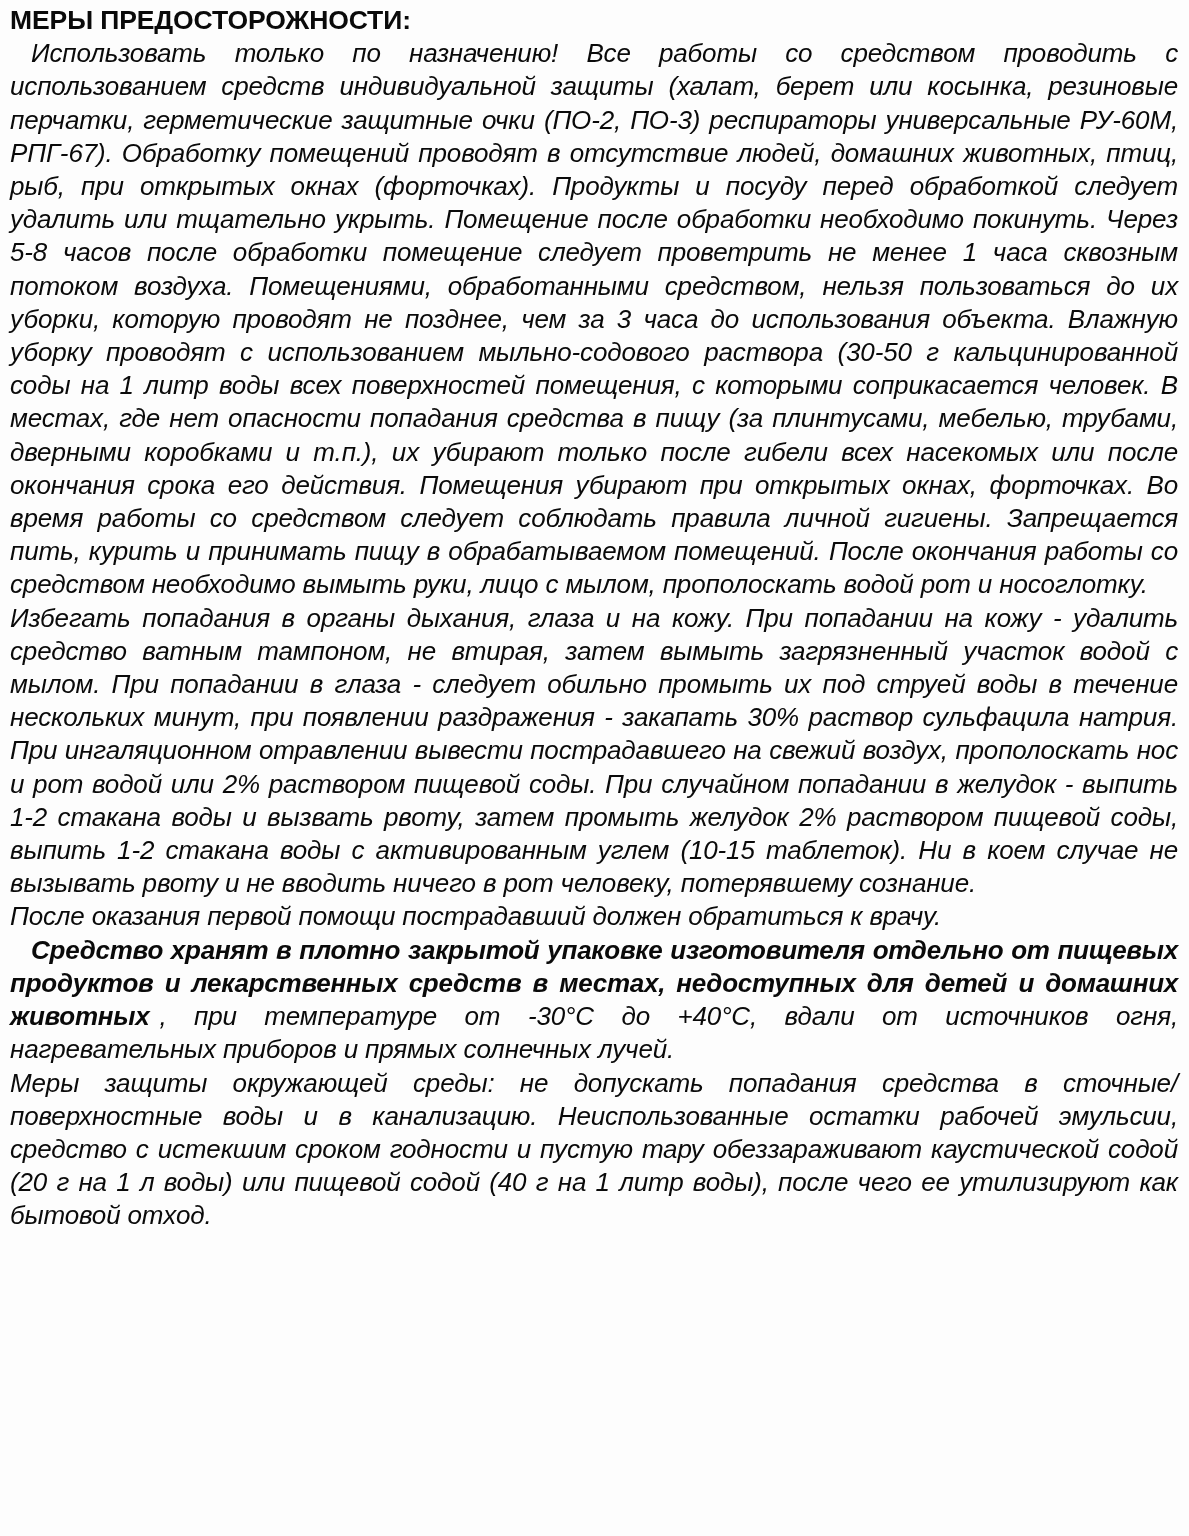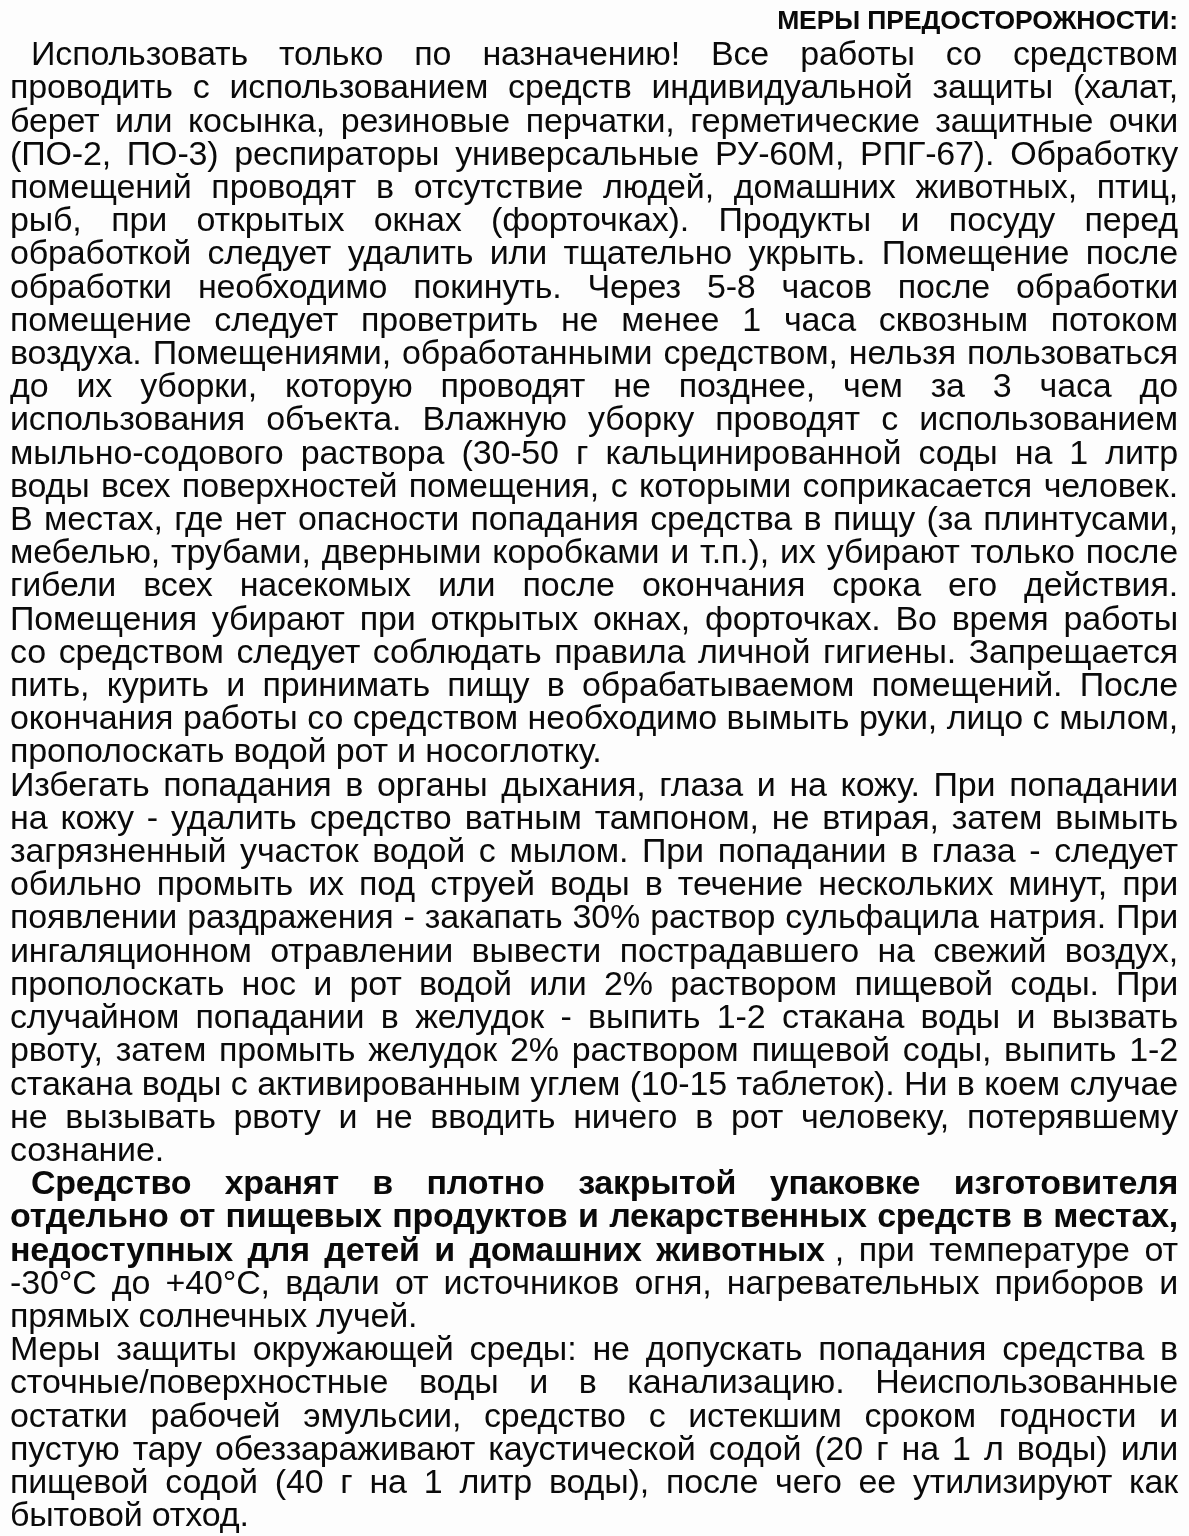--- a/index.html
+++ b/index.html
@@ -20,34 +20,35 @@
     width: 1189px;
     height: 1536px;
     box-sizing: border-box;
     padding: 4px 11px 0 10px;
     background: #fdfdfd;
   }
   .heading {
     font-weight: 700;
     font-size: 26.5px;
     line-height: 33.2px;
-    text-align: right;
+    text-align: left;
     letter-spacing: -0.1px;
     margin: 0;
     white-space: nowrap;
   }
   .para {
     margin: 0;
-    font-size: 34px;
+    font-size: 26px;
     line-height: 33.2px;
     text-align: justify;
     text-justify: inter-word;
     letter-spacing: -0.15px;
     word-spacing: 0px;
     hyphens: none;
+    font-style: italic;
   }
   .para.indent {
     text-indent: 21px;
   }
   .para.bold {
     font-weight: 700;
     letter-spacing: -0.25px;
   }
   .para.bold .tail {
     font-weight: 400;
@@ -64,19 +65,20 @@
 <body>
 
 <div id="page">
 
   <h1 class="heading">МЕРЫ ПРЕДОСТОРОЖНОСТИ:</h1>
 
   <p class="para indent justify-all">Использовать только по назначению! Все работы со средством проводить с использованием средств индивидуальной защиты (халат, берет или косынка, резиновые перчатки, герметические защитные очки (ПО-2, ПО-3) респираторы универсальные РУ-60М, РПГ-67). Обработку помещений проводят в отсутствие людей, домашних животных, птиц, рыб, при открытых окнах (форточках). Продукты и посуду перед обработкой следует удалить или тщательно укрыть. Помещение после обработки необходимо покинуть. Через 5-8 часов после обработки помещение следует проветрить не менее 1 часа сквозным потоком воздуха. Помещениями, обработанными средством, нельзя пользоваться до их уборки, которую проводят не позднее, чем за 3 часа до использования объекта. Влажную уборку проводят с использованием мыльно-содового раствора (30-50 г кальцинированной соды на 1 литр воды всех поверхностей помещения, с которыми соприкасается человек. В местах, где нет опасности попадания средства в пищу (за плинтусами, мебелью, трубами, дверными коробками и т.п.), их убирают только после гибели всех насекомых или после окончания срока его действия. Помещения убирают при открытых окнах, форточках. Во время работы со средством следует соблюдать правила личной гигиены. Запрещается пить, курить и принимать пищу в обрабатываемом помещений. После окончания работы со средством необходимо вымыть руки, лицо с мылом, прополоскать водой рот и носоглотку.</p>
 
   <p class="para justify-all">Избегать попадания в органы дыхания, глаза и на кожу. При попадании на кожу - удалить средство ватным тампоном, не втирая, затем вымыть загрязненный участок водой с мылом. При попадании в глаза - следует обильно промыть их под струей воды в течение нескольких минут, при появлении раздражения - закапать 30% раствор сульфацила натрия. При ингаляционном отравлении вывести пострадавшего на свежий воздух, прополоскать нос и рот водой или 2% раствором пищевой соды. При случайном попадании в желудок - выпить 1-2 стакана воды и вызвать рвоту, затем промыть желудок 2% раствором пищевой соды, выпить 1-2 стакана воды с активированным углем (10-15 таблеток). Ни в коем случае не вызывать рвоту и не вводить ничего в рот человеку, потерявшему сознание.</p>
 
+  <p class="para">После оказания первой помощи пострадавший должен обратиться к врачу.</p>
 
 
   <p class="para indent bold justify-all"><span class="lead">Средство хранят в плотно закрытой упаковке изготовителя отдельно от пищевых продуктов и лекарственных средств в местах, недоступных для детей и домашних животных</span><span class="tail">, при температуре от -30°C до +40°C, вдали от источников огня, нагревательных приборов и прямых солнечных лучей.</span></p>
 
   <p class="para justify-all">Меры защиты окружающей среды: не допускать попадания средства в сточные/поверхностные воды и в канализацию. Неиспользованные остатки рабочей эмульсии, средство с истекшим сроком годности и пустую тару обеззараживают каустической содой (20 г на 1 л воды) или пищевой содой (40 г на 1 литр воды), после чего ее утилизируют как бытовой отход.</p>
 
 </div>
 
 </body></html>

